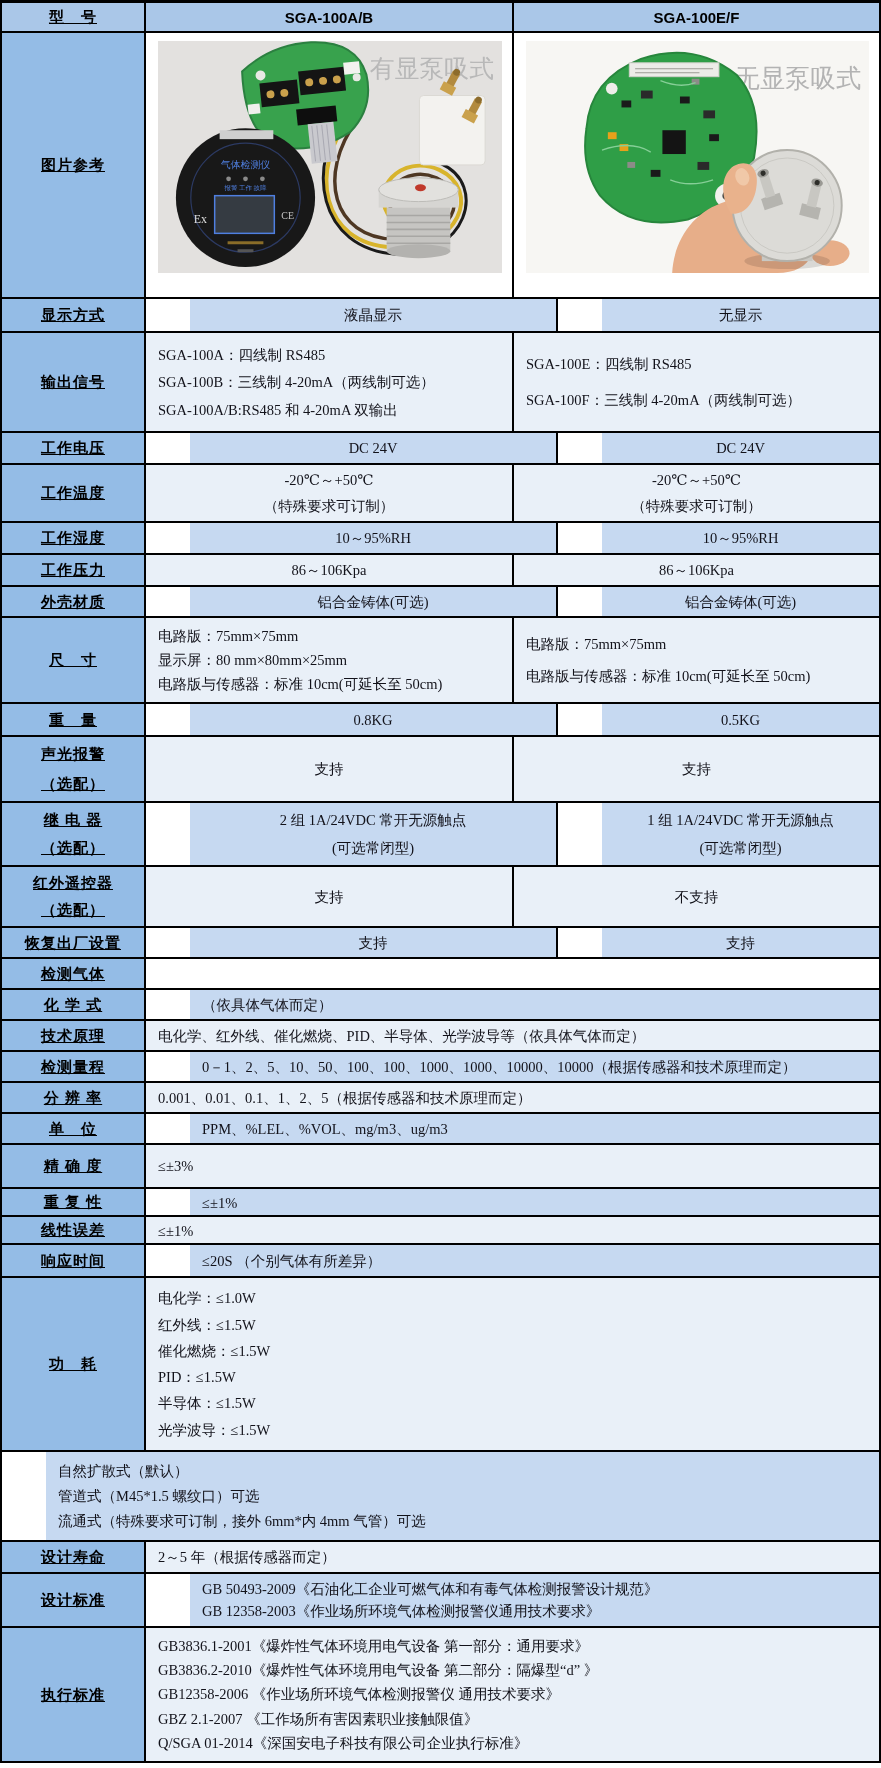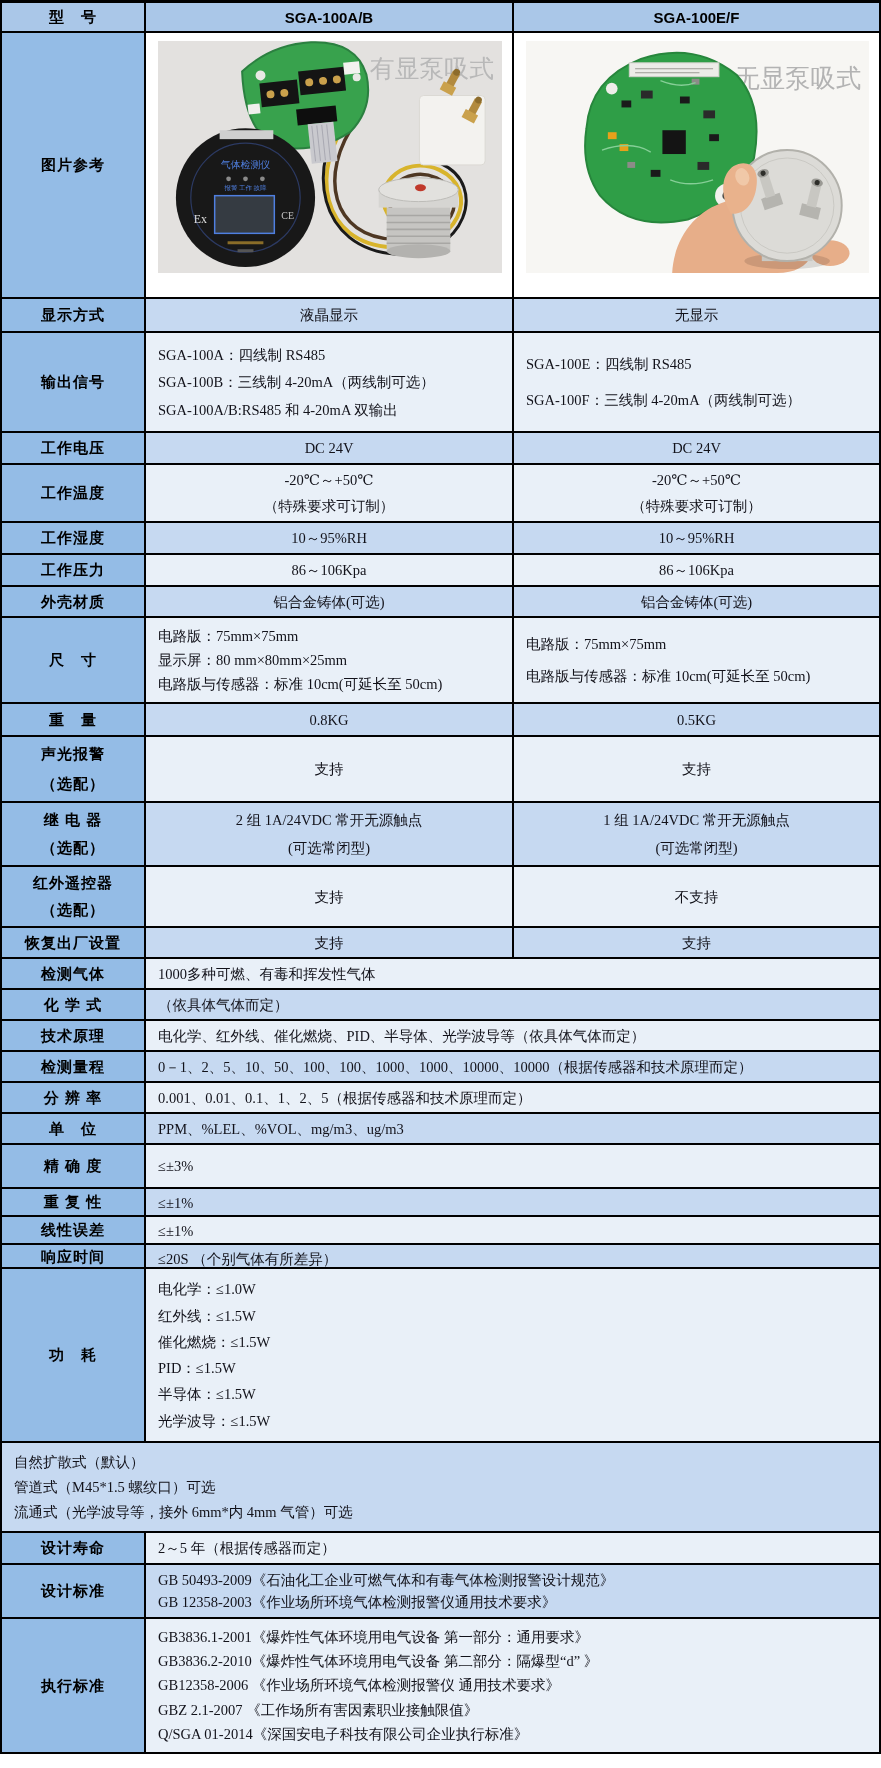--- a/index.html
+++ b/index.html
@@ -11,30 +11,30 @@
     --text:#12121a;
   }
   html,body{margin:0;padding:0;}
   body{width:881px;height:1768px;background:#ffffff;}
   .table{width:881px;box-sizing:border-box;border:2px solid var(--border);border-top-width:3px;}
   .row{display:flex;box-sizing:border-box;border-bottom:2px solid var(--border);}
   .row:last-child{border-bottom:none;}
   .cell{box-sizing:border-box;display:flex;flex-direction:column;justify-content:space-evenly;align-items:center;overflow:hidden;}
   .lab{width:144px;border-right:2px solid var(--border);background:var(--label-bg);
        font-family:"Liberation Sans","DejaVu Sans",sans-serif;font-weight:700;font-size:15px;
-       color:#000;line-height:24px;text-align:center;letter-spacing:1px;}
+       color:#000;line-height:24px;text-align:center;letter-spacing:1px;text-decoration:underline;}
   .c1{width:368px;border-right:2px solid var(--border);}
   .c2{flex:1;}
   .full{flex:1;}
   .cont{font-family:"Liberation Serif","DejaVu Serif",serif;font-size:14.5px;color:var(--text);}
   .cont .line{line-height:20px;white-space:nowrap;}
   .al{align-items:flex-start;padding:4px 6px 4px 12px;}
   .hdr{background:var(--header-bg);font-family:"Liberation Sans","DejaVu Sans",sans-serif;
        font-weight:700;font-size:15px;color:#000;}
-  .shade-a .c1,.shade-a .c2,.shade-a .full{background:var(--row-light);}
+  .shade-a .c1,.shade-a .c2,.shade-a .full{background:var(--row-light);margin-left:44px;}
   .shade-b .c1,.shade-b .c2,.shade-b .full{background:var(--row-pale);}
   .img-cell{background:#ffffff;padding:8px 10px 24px 12px;}
   .img-cell svg{width:100%;height:100%;display:block;}
   .wm{font-family:"Liberation Sans","DejaVu Sans",sans-serif;}
 </style>
 </head>
 <body>
 
 <div class="table">
 
@@ -307,23 +307,20 @@
     <div class="cell c1 cont">
         <div class="line">支持</div>
       </div>
     <div class="cell c2 cont">
         <div class="line">支持</div>
       </div>
   </div>
 
   <div class="row shade-b" style="height:31px">
     <div class="cell lab">检测气体</div>
-    <div class="cell full cont al">
-        <div class="line">1000多种可燃、有毒和挥发性气体</div>
-      </div>
   </div>
 
   <div class="row shade-a" style="height:31px">
     <div class="cell lab">化 学 式</div>
     <div class="cell full cont al">
         <div class="line">（依具体气体而定）</div>
       </div>
   </div>
 
   <div class="row shade-b" style="height:31px">
@@ -368,21 +365,21 @@
       </div>
   </div>
 
   <div class="row shade-b" style="height:28px">
     <div class="cell lab">线性误差</div>
     <div class="cell full cont al">
         <div class="line">≤±1%</div>
       </div>
   </div>
 
-  <div class="row shade-a" style="height:24px">
+  <div class="row shade-a" style="height:33px">
     <div class="cell lab">响应时间</div>
     <div class="cell full cont al">
         <div class="line">≤20S （个别气体有所差异）</div>
       </div>
   </div>
 
   <div class="row shade-b" style="height:174px">
     <div class="cell lab">功　耗</div>
     <div class="cell full cont al">
       <div class="line">电化学：≤1.0W</div>
@@ -391,21 +388,21 @@
       <div class="line">PID：≤1.5W</div>
       <div class="line">半导体：≤1.5W</div>
       <div class="line">光学波导：≤1.5W</div>
     </div>
   </div>
 
   <div class="row shade-a" style="height:90px">
     <div class="cell full cont al">
       <div class="line">自然扩散式（默认）</div>
       <div class="line">管道式（M45*1.5 螺纹口）可选</div>
-      <div class="line">流通式（光学波导等，接外 6mm*内 4mm 气管）可选</div>
+      <div class="line">流通式（特殊要求可订制，接外 6mm*内 4mm 气管）可选</div>
     </div>
   </div>
 
   <div class="row shade-b" style="height:32px">
     <div class="cell lab">设计寿命</div>
     <div class="cell full cont al">
         <div class="line">2～5 年（根据传感器而定）</div>
       </div>
   </div>
 

